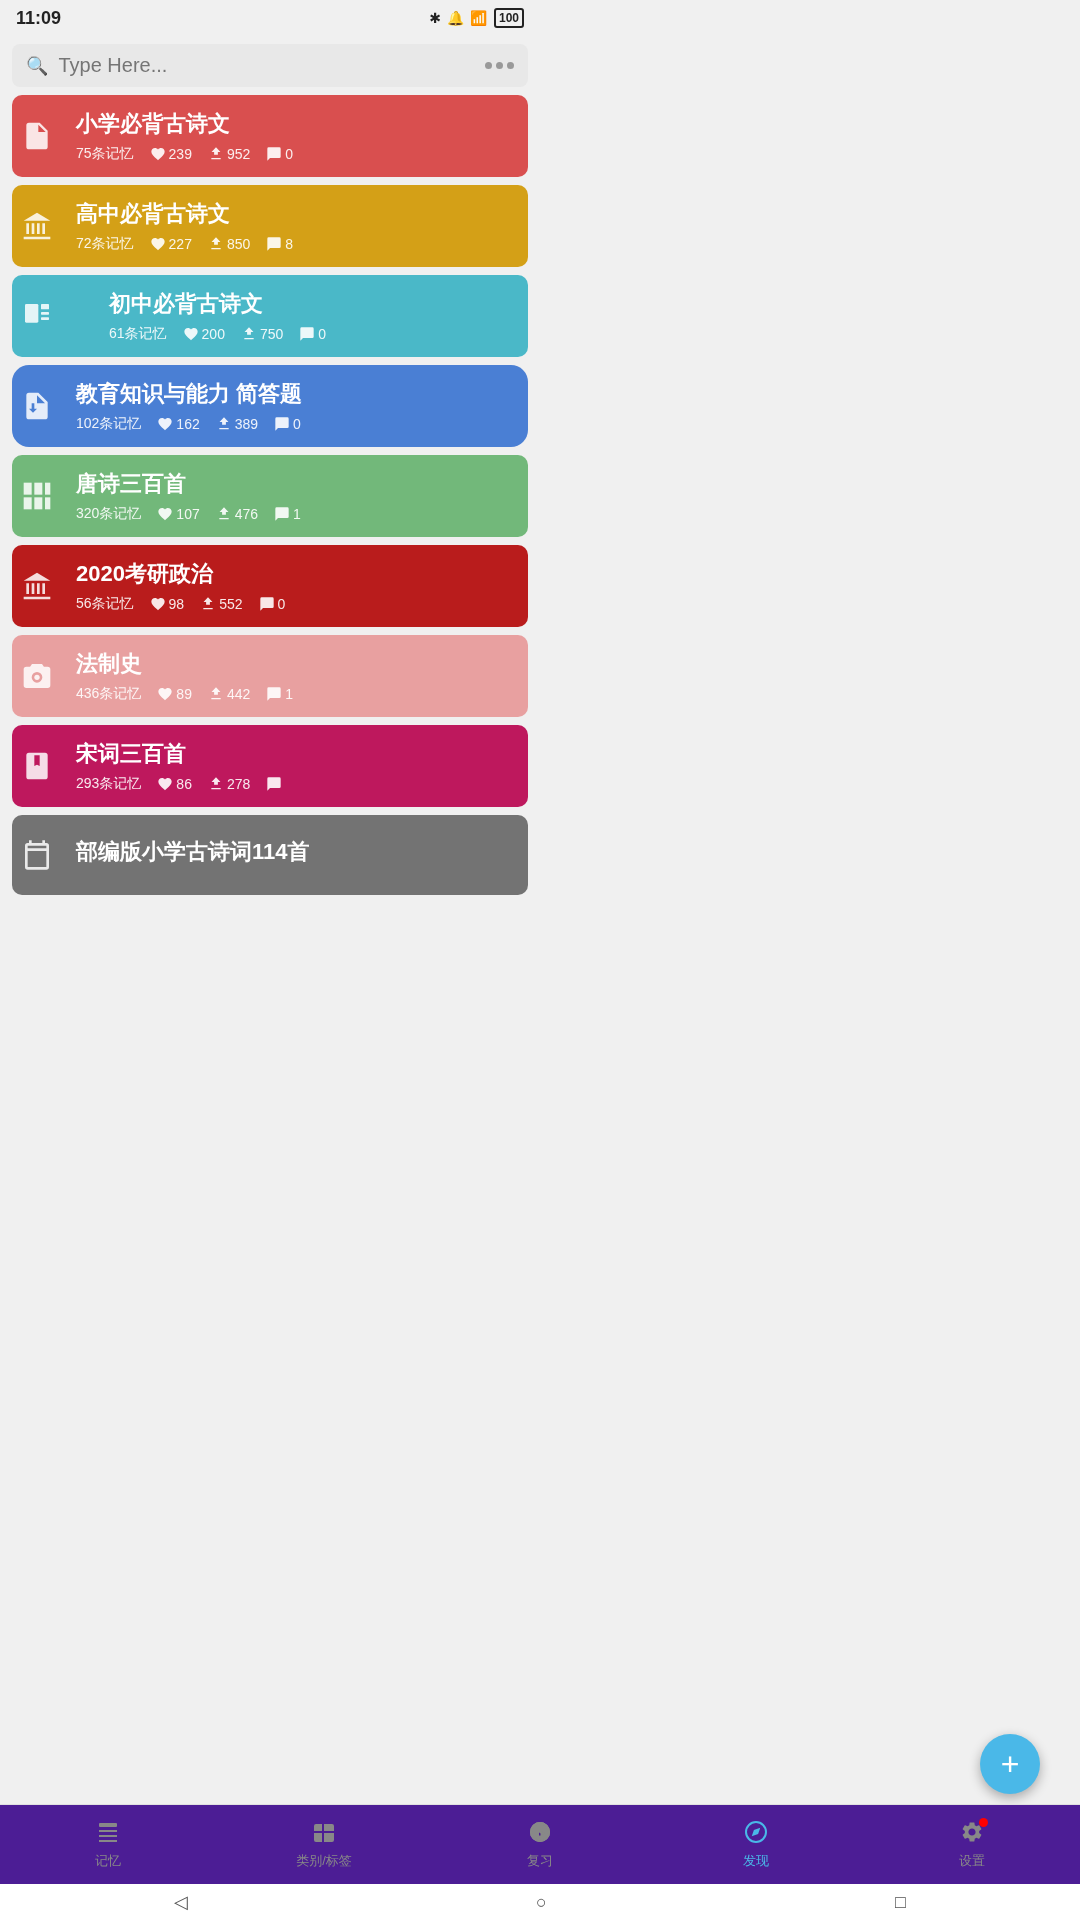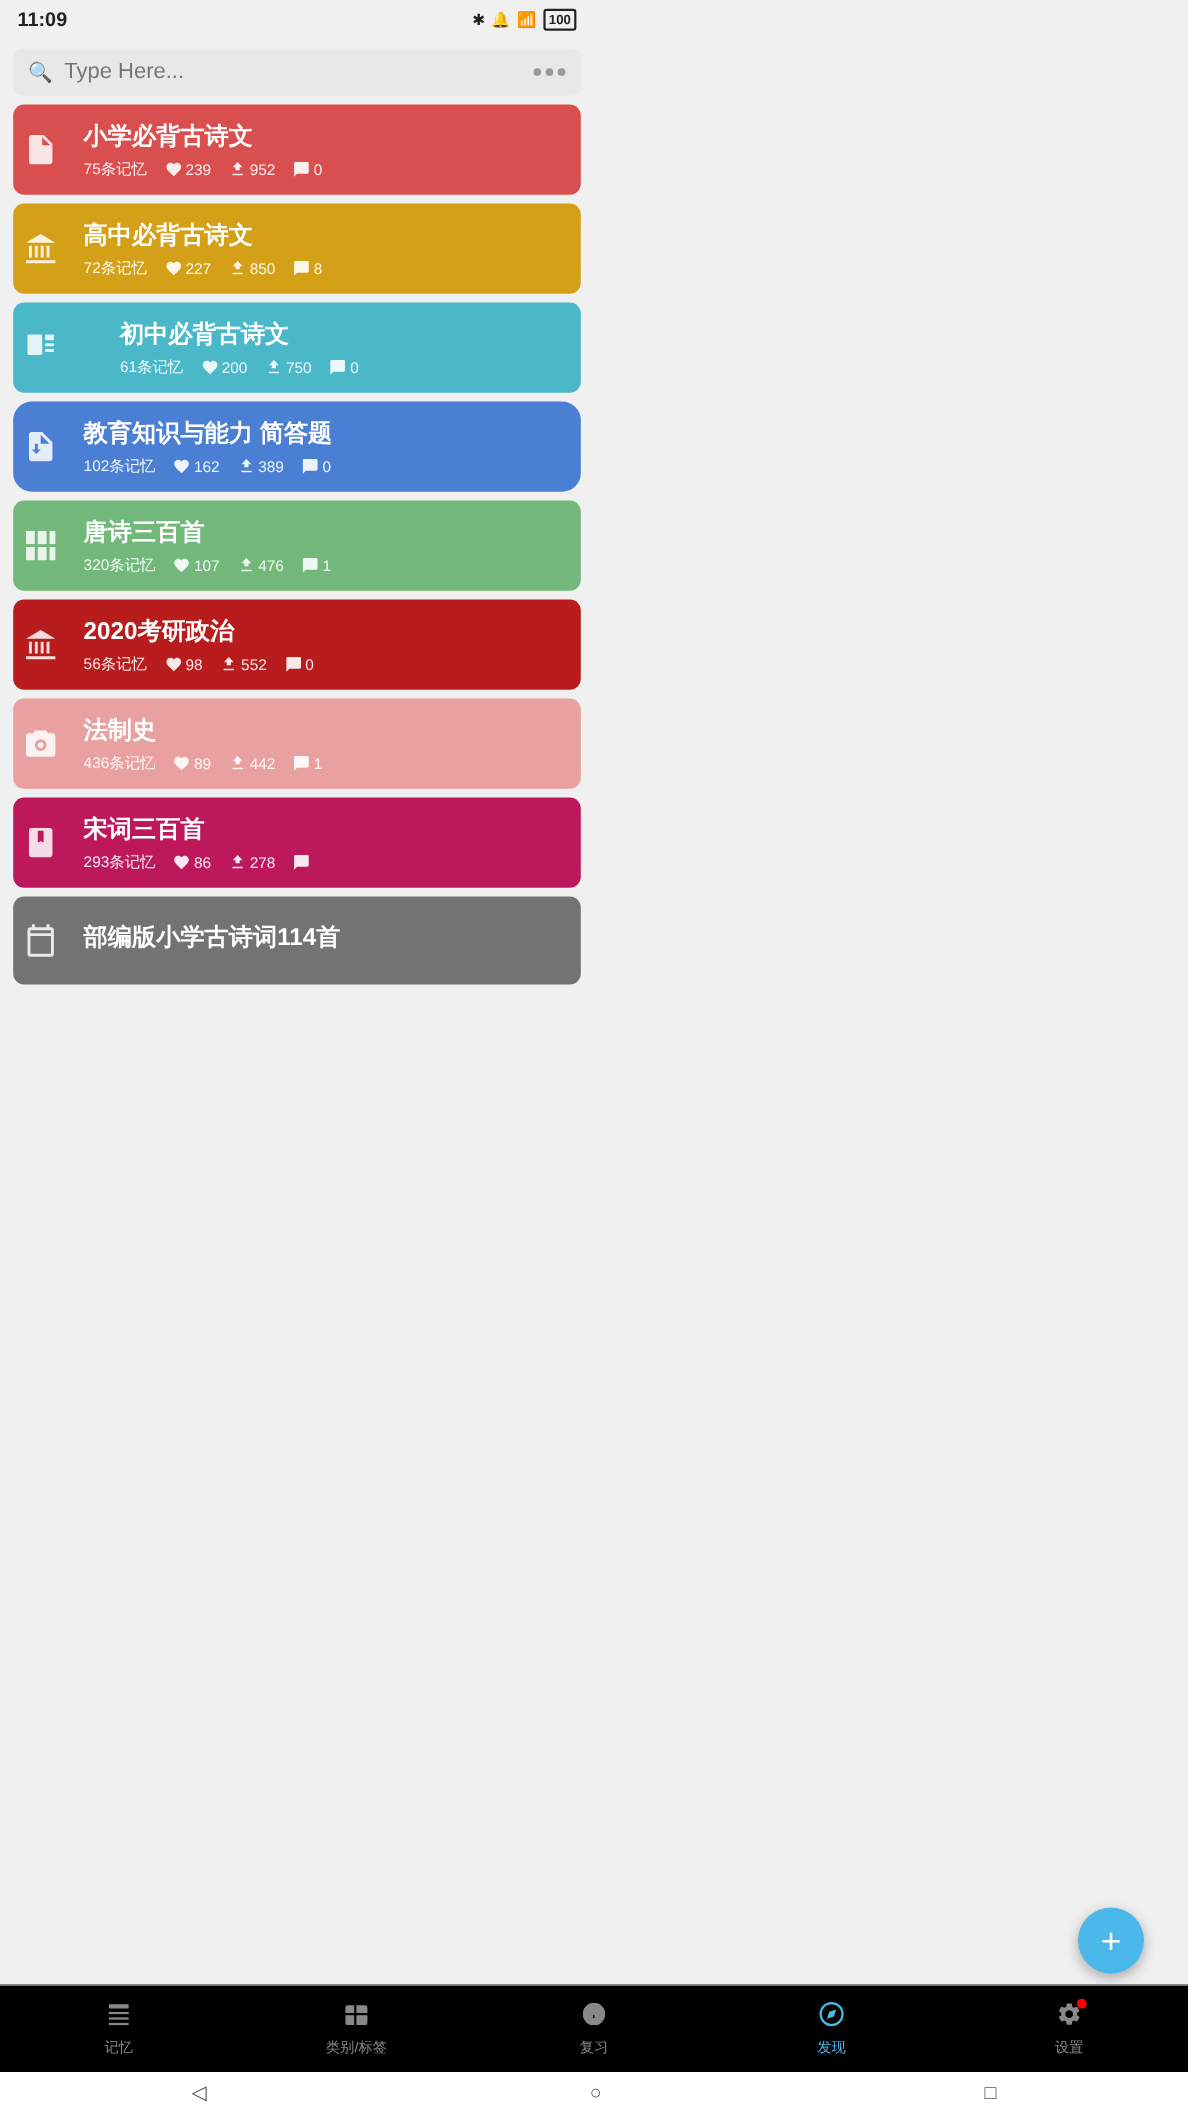--- a/index.html
+++ b/index.html
@@ -158,21 +158,21 @@
       z-index: 100;
     }
 
     
     .bottom-nav {
       position: fixed;
       bottom: 0;
       left: 0;
       width: 100%;
       height: 80px;
-      background: #000000;
+      background: #4c1d95;
       display: flex;
       align-items: center;
       justify-content: center;
       border-top: 1px solid #e0e0e0;
       z-index: 200;
     }
     .nav-item {
       display: flex;
       flex-direction: column;
       align-items: center;

